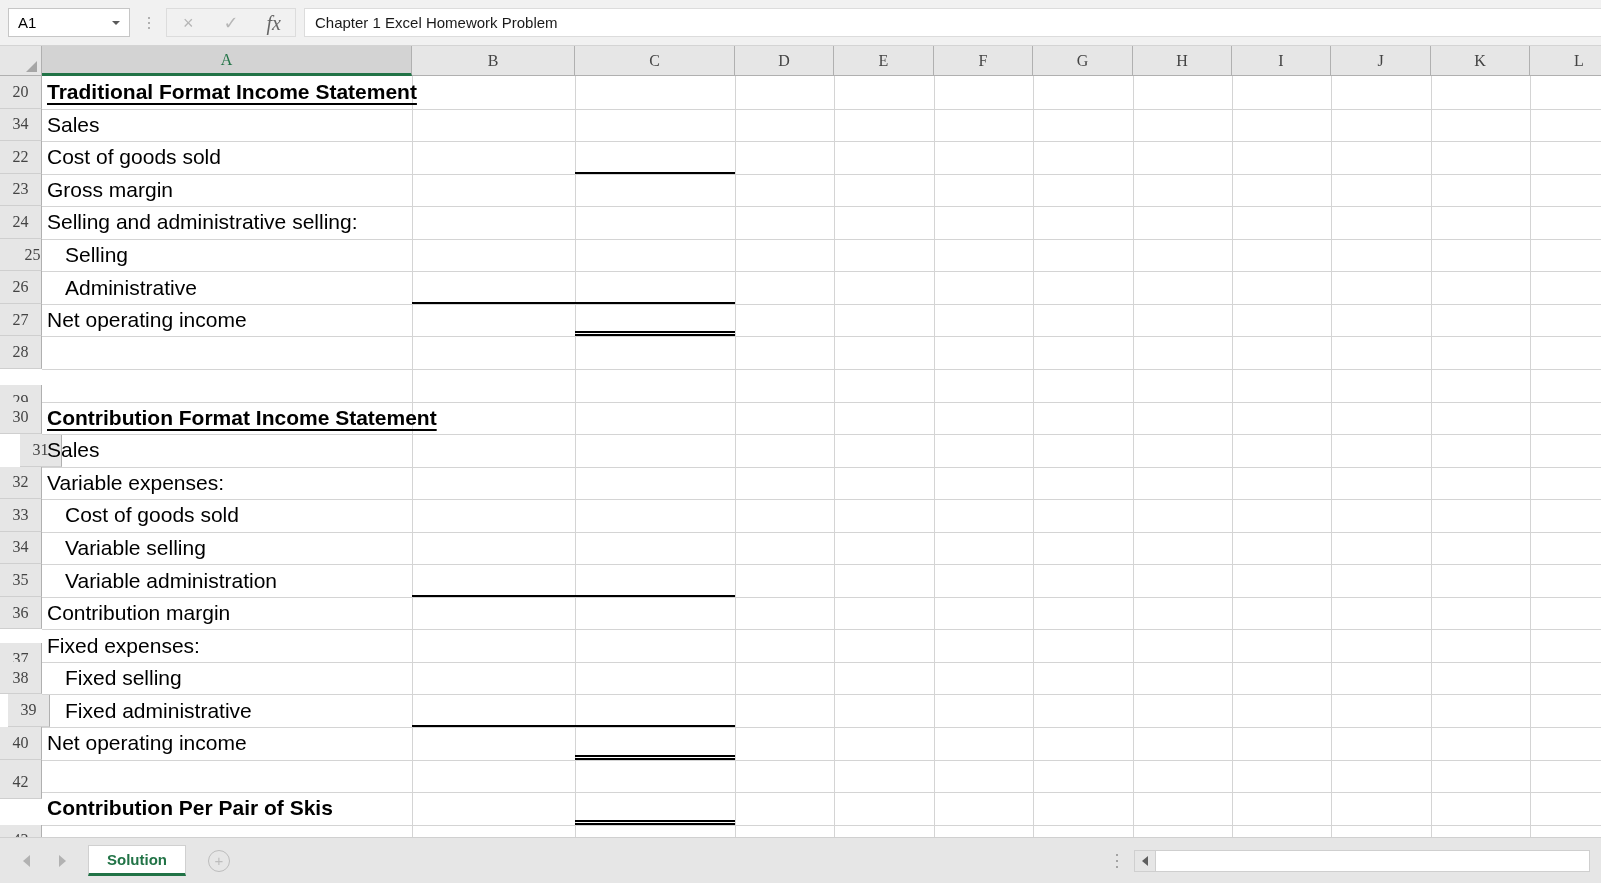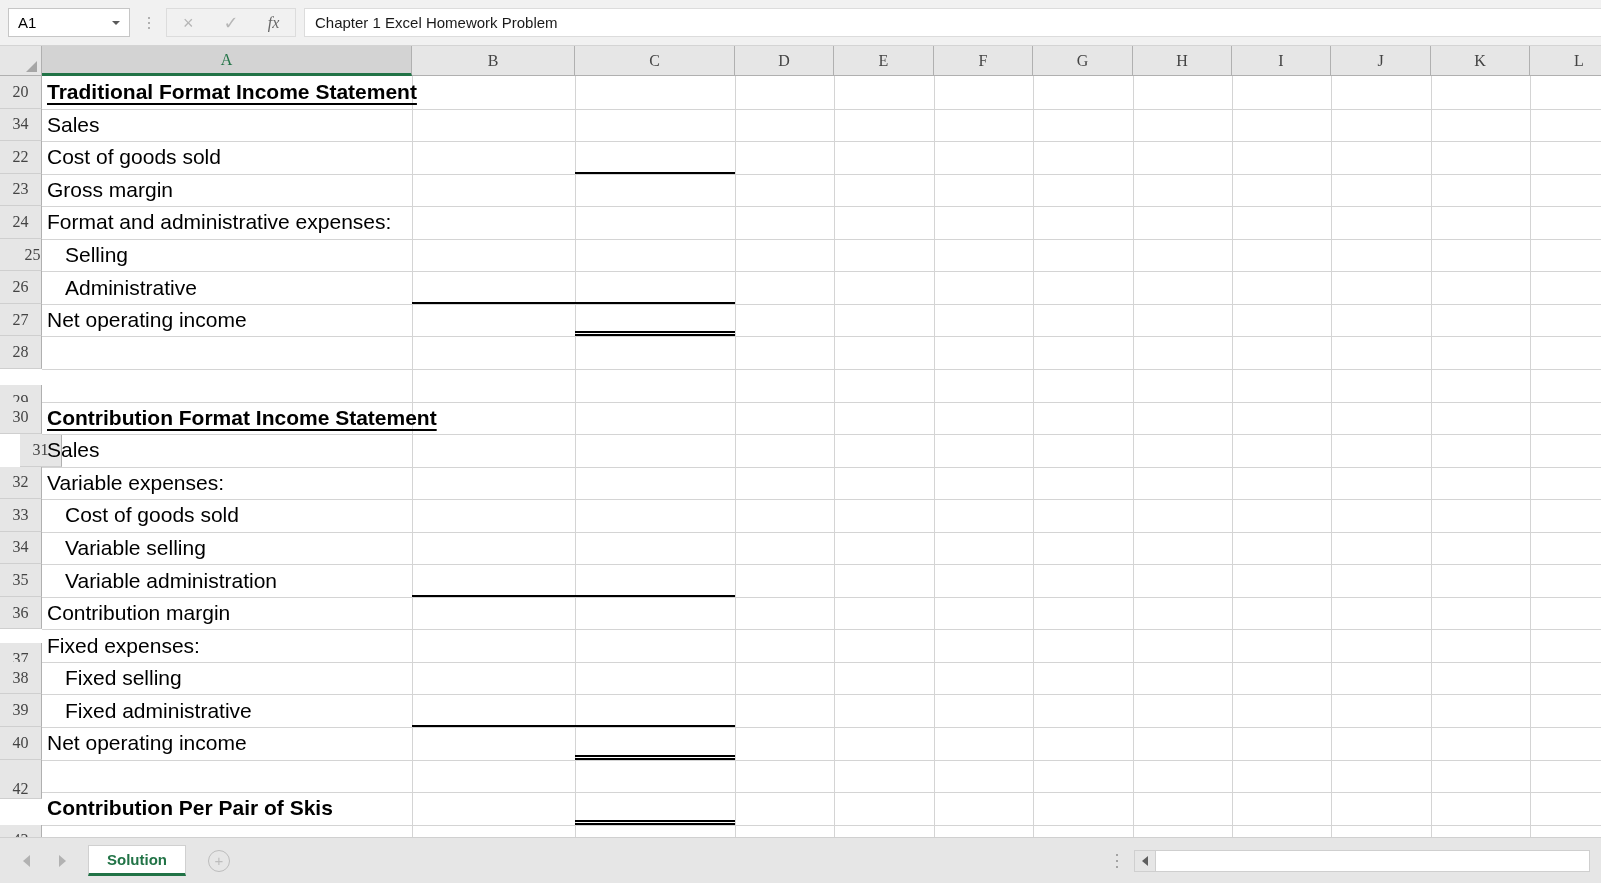--- a/index.html
+++ b/index.html
@@ -40,21 +40,21 @@
   .grip-dots i { display:block; width:2px; height:2px; background:#9a9a9a; border-radius:50%; }
 
   #fx-buttons {
     margin-left: 10px; height: 29px; width: 130px;
     background: #f1f1f1; border: 1px solid #dcdcdc;
     display: flex; align-items: center; justify-content: space-around;
   }
   #fx-buttons .fxb { width: 36px; height: 27px; display:flex; align-items:center; justify-content:center; }
   .icon-x { font-size: 18px; color: #b6b6b6; line-height: 1; }
   .icon-check { font-size: 18px; color: #b6b6b6; line-height: 1; }
-  .icon-fx { font-size: 16px; color: #666; font-family: "Liberation Serif", serif; font-style: italic; line-height: 1; }
+  .icon-fx { font-size: 20px; color: #666; font-family: "Liberation Serif", serif; font-style: italic; line-height: 1; }
 
   #formula-input {
     margin-left: 8px; height: 29px; flex: 1; margin-right: 0px;
     background: #ffffff; border: 1px solid #dcdcdc; border-right: none;
     display: flex; align-items: center;
   }
   #formula-input .fi-text {
     font-size: 15px; color: #1a1a1a; padding-left: 10px;
     font-family: "Liberation Sans", sans-serif;
   }
@@ -270,30 +270,30 @@
       </div>
       <div class="rowhdr" style="top: 520.8px; height: 32.55px;">
         <span>36</span>
       </div>
       <div class="rowhdr" style="top: 567px; height: 32.55px;">
         <span>37</span>
       </div>
       <div class="rowhdr" style="top: 585.9px; height: 32.55px;">
         <span>38</span>
       </div>
-      <div class="rowhdr" style="top: 618.45px; height: 32.55px;">
+      <div class="rowhdr" style="top: 618.45px; height: 32.55px; margin-left: 8px;">
         <span>39</span>
       </div>
       <div class="rowhdr" style="top: 651px; height: 32.55px;">
         <span>40</span>
       </div>
       <div class="rowhdr" style="top: 683.55px; height: 32.55px;">
         <span>41</span>
       </div>
-      <div class="rowhdr" style="top: 690px; height: 32.55px; align-items: flex-end;">
+      <div class="rowhdr" style="top: 690px; height: 32.55px;">
         <span>42</span>
       </div>
       <div class="rowhdr" style="top: 748.65px; height: 32.55px;">
         <span>43</span>
       </div>
     </div>
   <div id="cells">
       <div class="gridline-v" style="left: 370px;"></div>
       <div class="gridline-v" style="left: 533px;"></div>
       <div class="gridline-v" style="left: 693px;"></div>
@@ -325,21 +325,21 @@
       <div class="gridline-h" style="top: 585.9px;"></div>
       <div class="gridline-h" style="top: 618.45px;"></div>
       <div class="gridline-h" style="top: 651px;"></div>
       <div class="gridline-h" style="top: 683.55px;"></div>
       <div class="gridline-h" style="top: 716.1px;"></div>
       <div class="gridline-h" style="top: 748.65px;"></div>
       <div class="cell-text bold underline" style="left: 5px; top: 5.275px;">Traditional Format Income Statement</div>
       <div class="cell-text" style="left: 5px; top: 37.825px;">Sales</div>
       <div class="cell-text" style="left: 5px; top: 70.375px;">Cost of goods sold</div>
       <div class="cell-text" style="left: 5px; top: 102.925px;">Gross margin</div>
-      <div class="cell-text" style="left: 5px; top: 135.475px;">Format and administrative expenses:</div>
+      <div class="cell-text" style="left: 5px; top: 135.475px;">Selling and administrative selling:</div>
       <div class="cell-text" style="left: 23px; top: 168.025px;">Selling</div>
       <div class="cell-text" style="left: 23px; top: 200.575px;">Administrative</div>
       <div class="cell-text" style="left: 5px; top: 233.125px;">Net operating income</div>
       <div class="cell-text bold underline" style="left: 5px; top: 330.775px;">Contribution Format Income Statement</div>
       <div class="cell-text" style="left: 5px; top: 363.325px;">Sales</div>
       <div class="cell-text" style="left: 5px; top: 395.875px;">Variable expenses:</div>
       <div class="cell-text" style="left: 23px; top: 428.425px;">Cost of goods sold</div>
       <div class="cell-text" style="left: 23px; top: 460.975px;">Variable selling</div>
       <div class="cell-text" style="left: 23px; top: 493.525px;">Variable administration</div>
       <div class="cell-text" style="left: 5px; top: 526.075px;">Contribution margin</div>

